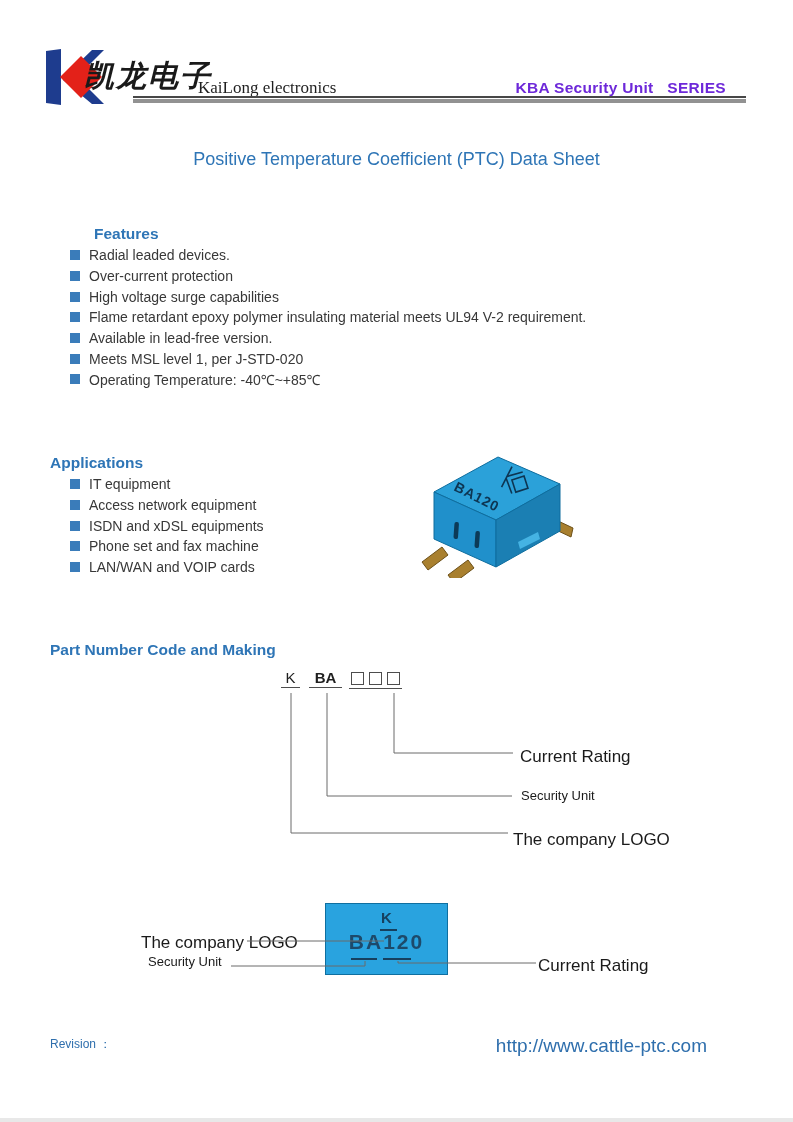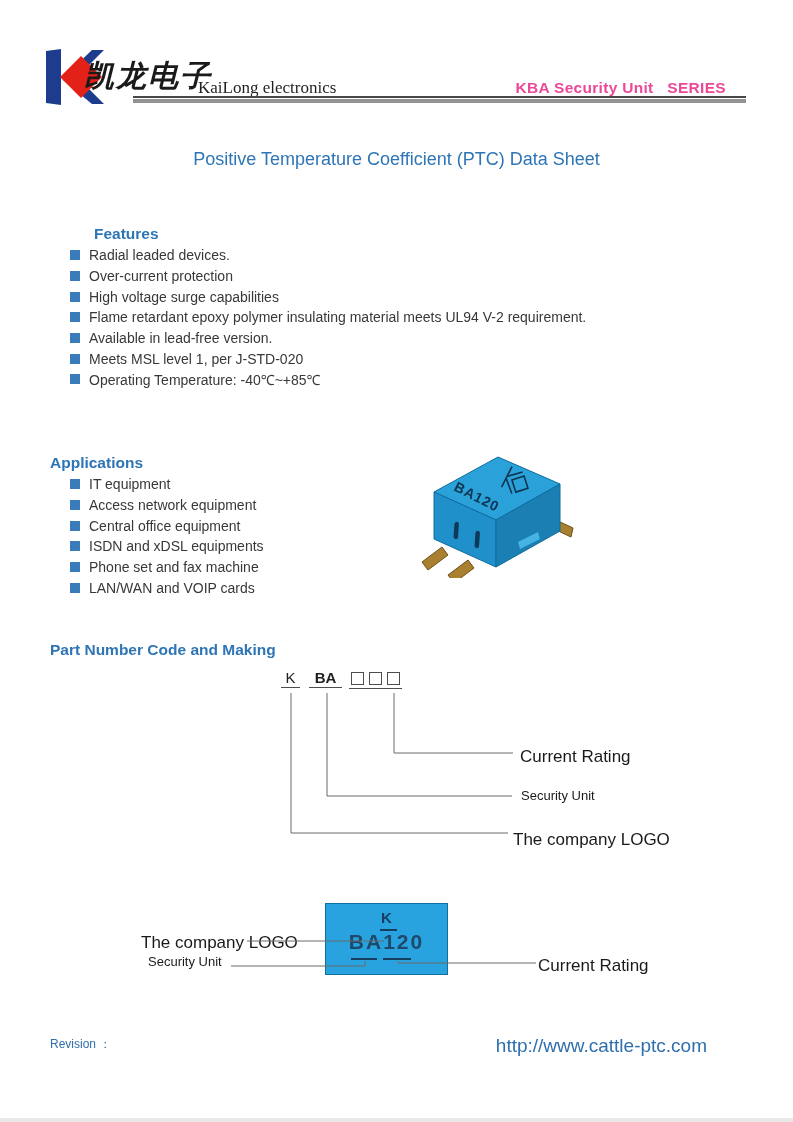--- a/index.html
+++ b/index.html
@@ -22,21 +22,21 @@
     color: #1a1a1a; letter-spacing: 2px;
   }
   .en-name {
     left: 198px; top: 78px;
     font-family: "Liberation Serif", serif;
     font-size: 17px; color: #1f1f1f;
   }
   .series-title {
     right: 67px; top: 79px;
     font-size: 15.5px; font-weight: bold;
-    color: #ec4899; letter-spacing: 0.3px;
+    color: #6d28d9; letter-spacing: 0.3px;
     white-space: pre;
   }
   .rule-thin  { left: 133px; top: 96px;  width: 613px; height: 2px; background: #474747; }
   .rule-thick { left: 133px; top: 99px;  width: 613px; height: 4px; background: #929292; }
 
   
   .doc-title {
     left: 0; top: 149px; width: 793px;
     text-align: center;
     font-size: 18px; font-weight: normal; color: #2e75b6;
@@ -153,24 +153,20 @@
     <div class="bullet-row">
       <span class="bullet-sq"></span>
       <span class="bullet-text">IT equipment</span>
     </div>
     <div class="bullet-row">
       <span class="bullet-sq"></span>
       <span class="bullet-text">Access network equipment</span>
     </div>
     <div class="bullet-row">
       <span class="bullet-sq"></span>
-      <span class="bullet-text">Central office equipment</span>
-    </div>
-    <div class="bullet-row">
-      <span class="bullet-sq"></span>
       <span class="bullet-text">ISDN and xDSL equipments</span>
     </div>
     <div class="bullet-row">
       <span class="bullet-sq"></span>
       <span class="bullet-text">Phone set and fax machine</span>
     </div>
     <div class="bullet-row">
       <span class="bullet-sq"></span>
       <span class="bullet-text">LAN/WAN and VOIP cards</span>
     </div>

